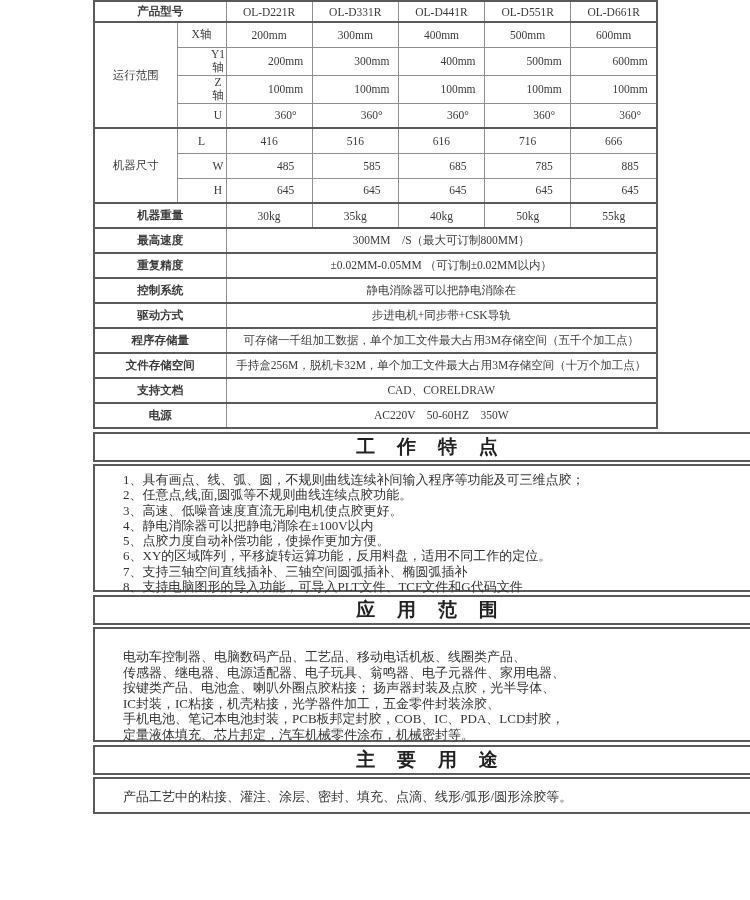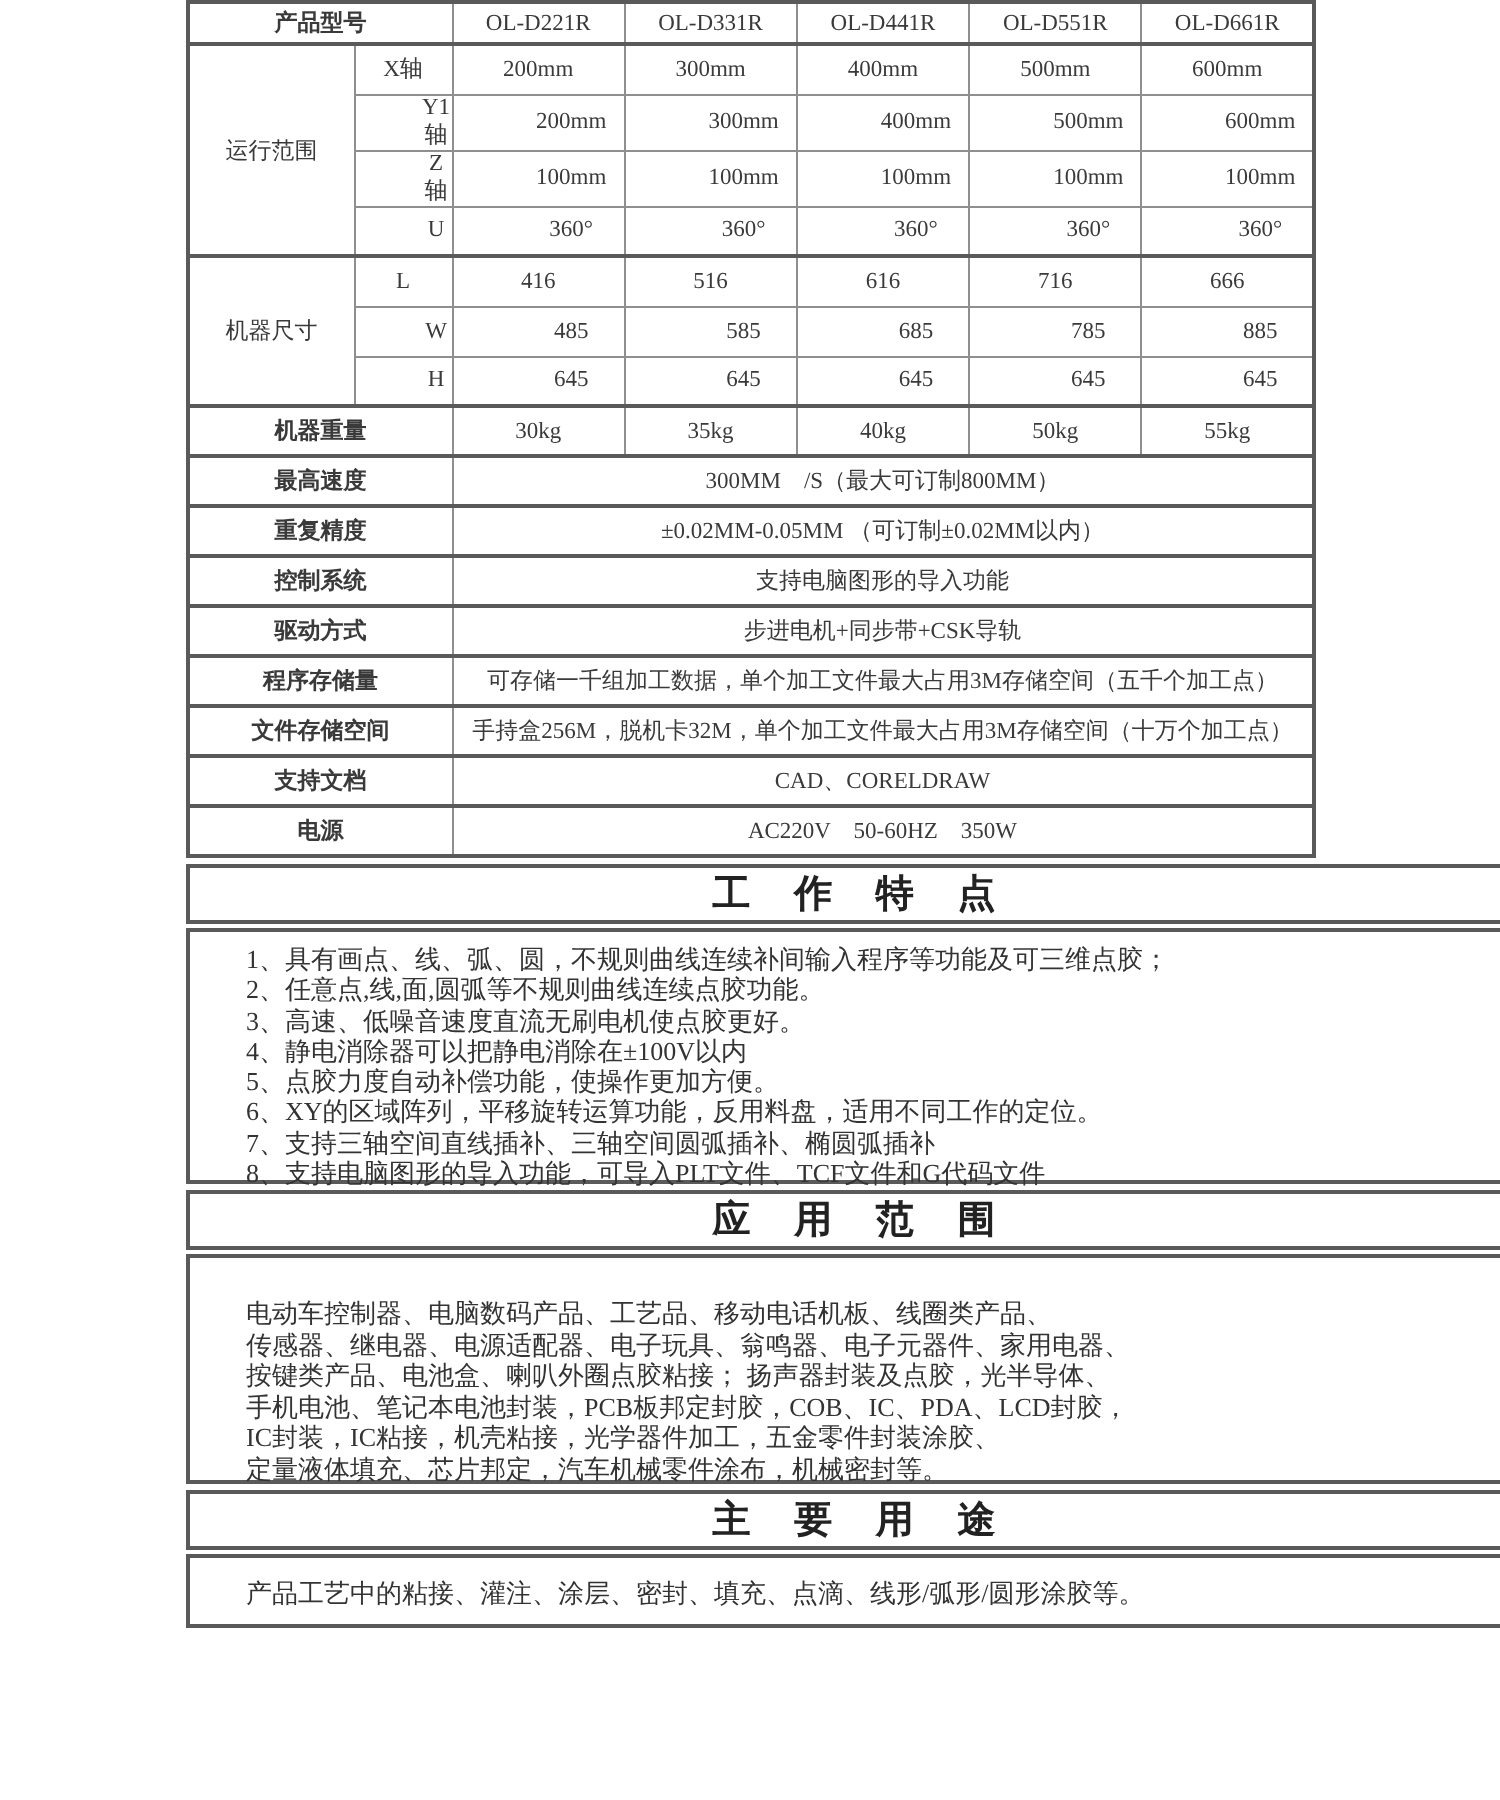--- a/index.html
+++ b/index.html
@@ -174,21 +174,21 @@
       <tr>
         <td class="lbl" colspan="2">最高速度</td>
         <td class="merged-val" colspan="5">300MM　/S（最大可订制800MM）</td>
       </tr>
       <tr>
         <td class="lbl" colspan="2">重复精度</td>
         <td class="merged-val" colspan="5">±0.02MM-0.05MM （可订制±0.02MM以内）</td>
       </tr>
       <tr>
         <td class="lbl" colspan="2">控制系统</td>
-        <td class="merged-val" colspan="5">支持电脑图形的导入功能</td>
+        <td class="merged-val" colspan="5">静电消除器可以把静电消除在</td>
       </tr>
       <tr>
         <td class="lbl" colspan="2">驱动方式</td>
         <td class="merged-val" colspan="5">步进电机+同步带+CSK导轨</td>
       </tr>
       <tr>
         <td class="lbl" colspan="2">程序存储量</td>
         <td class="merged-val" colspan="5">可存储一千组加工数据，单个加工文件最大占用3M存储空间（五千个加工点）</td>
       </tr>
       <tr>
@@ -219,22 +219,22 @@
       <div class="line">8、支持电脑图形的导入功能，可导入PLT文件、TCF文件和G代码文件</div>
     </div>
   </div>
 
   <div class="section">
     <div class="sec-head">应 用 范 围</div>
     <div class="sec-body" id="sec-body-2">
       <div class="line">电动车控制器、电脑数码产品、工艺品、移动电话机板、线圈类产品、</div>
       <div class="line">传感器、继电器、电源适配器、电子玩具、翁鸣器、电子元器件、家用电器、</div>
       <div class="line">按键类产品、电池盒、喇叭外圈点胶粘接； 扬声器封装及点胶，光半导体、</div>
+      <div class="line">IC封装，IC粘接，机壳粘接，光学器件加工，五金零件封装涂胶、</div>
       <div class="line">手机电池、笔记本电池封装，PCB板邦定封胶，COB、IC、PDA、LCD封胶，</div>
-      <div class="line">IC封装，IC粘接，机壳粘接，光学器件加工，五金零件封装涂胶、</div>
       <div class="line">定量液体填充、芯片邦定，汽车机械零件涂布，机械密封等。</div>
     </div>
   </div>
 
   <div class="section">
     <div class="sec-head">主 要 用 途</div>
     <div class="sec-body" id="sec-body-3">
       <div class="line">产品工艺中的粘接、灌注、涂层、密封、填充、点滴、线形/弧形/圆形涂胶等。</div>
     </div>
   </div>

